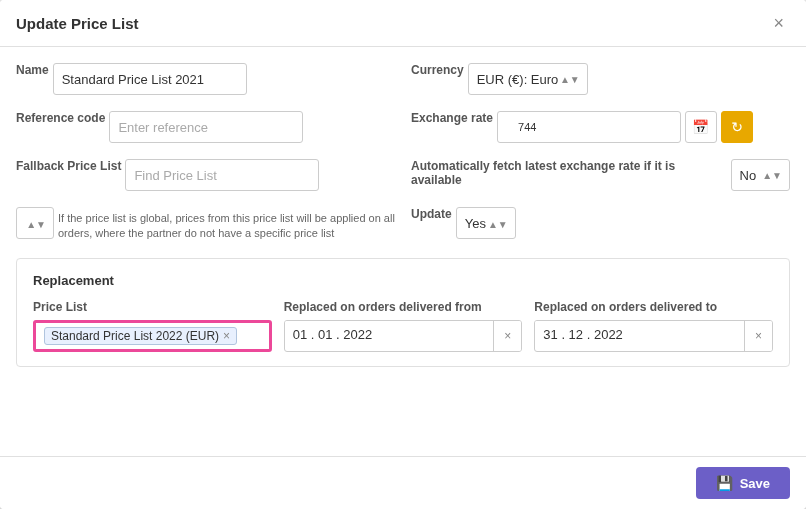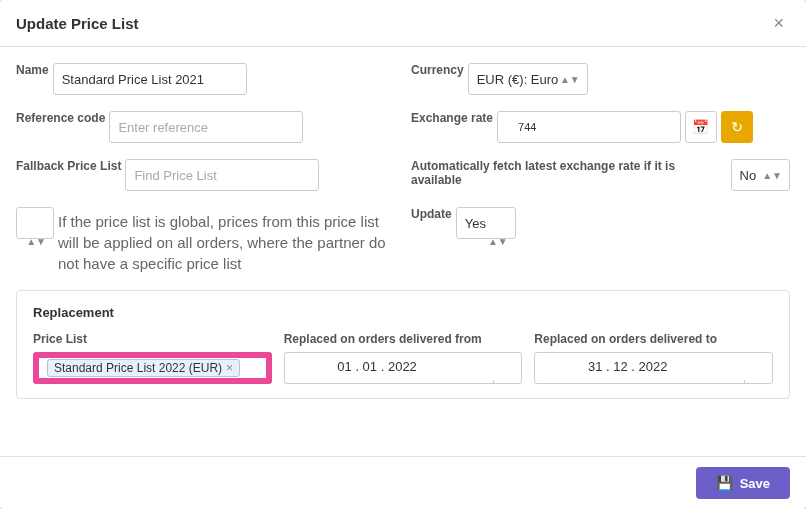--- a/index.html
+++ b/index.html
@@ -138,21 +138,21 @@
     .exchange-rate-btn.refresh {
       background: #e8a800;
       border-color: #e8a800;
       color: #fff;
     }
     .exchange-rate-btn.calendar {
       background: #fff;
       color: #555;
     }
     .info-text {
-      font-size: 15px;
+      font-size: 11px;
       color: #666;
       margin-top: 4px;
       line-height: 1.4;
     }
     .section-card {
       border: 1px solid #e0e0e0;
       border-radius: 4px;
       padding: 14px 16px;
       margin-top: 8px;
     }
@@ -167,21 +167,21 @@
       grid-template-columns: 1fr 1fr 1fr;
       gap: 12px;
     }
     .replacement-col-header {
       font-size: 12px;
       font-weight: 600;
       color: #555;
       margin-bottom: 6px;
     }
     .tag-input {
-      border: 6px solid #ec4899;
+      border: 3px solid #ec4899;
       border-radius: 3px;
       padding: 4px 8px;
       font-size: 13px;
       height: 32px;
       display: flex;
       align-items: center;
       gap: 6px;
       background: #fff;
     }
     .tag {
@@ -195,26 +195,25 @@
       align-items: center;
       gap: 4px;
     }
     .tag-remove {
       cursor: pointer;
       color: #888;
       font-size: 12px;
     }
     .date-input-wrapper {
       display: flex;
-      align-items: flex-end;
+      align-items: flex-start;
       border: 1px solid #ccc;
       border-radius: 3px;
       height: 32px;
       overflow: hidden;
-      flex-direction: column;
     }
     .date-input {
       flex: 1;
       border: none;
       padding: 6px 8px;
       font-size: 13px;
       color: #333;
       outline: none;
     }
     .date-clear {

